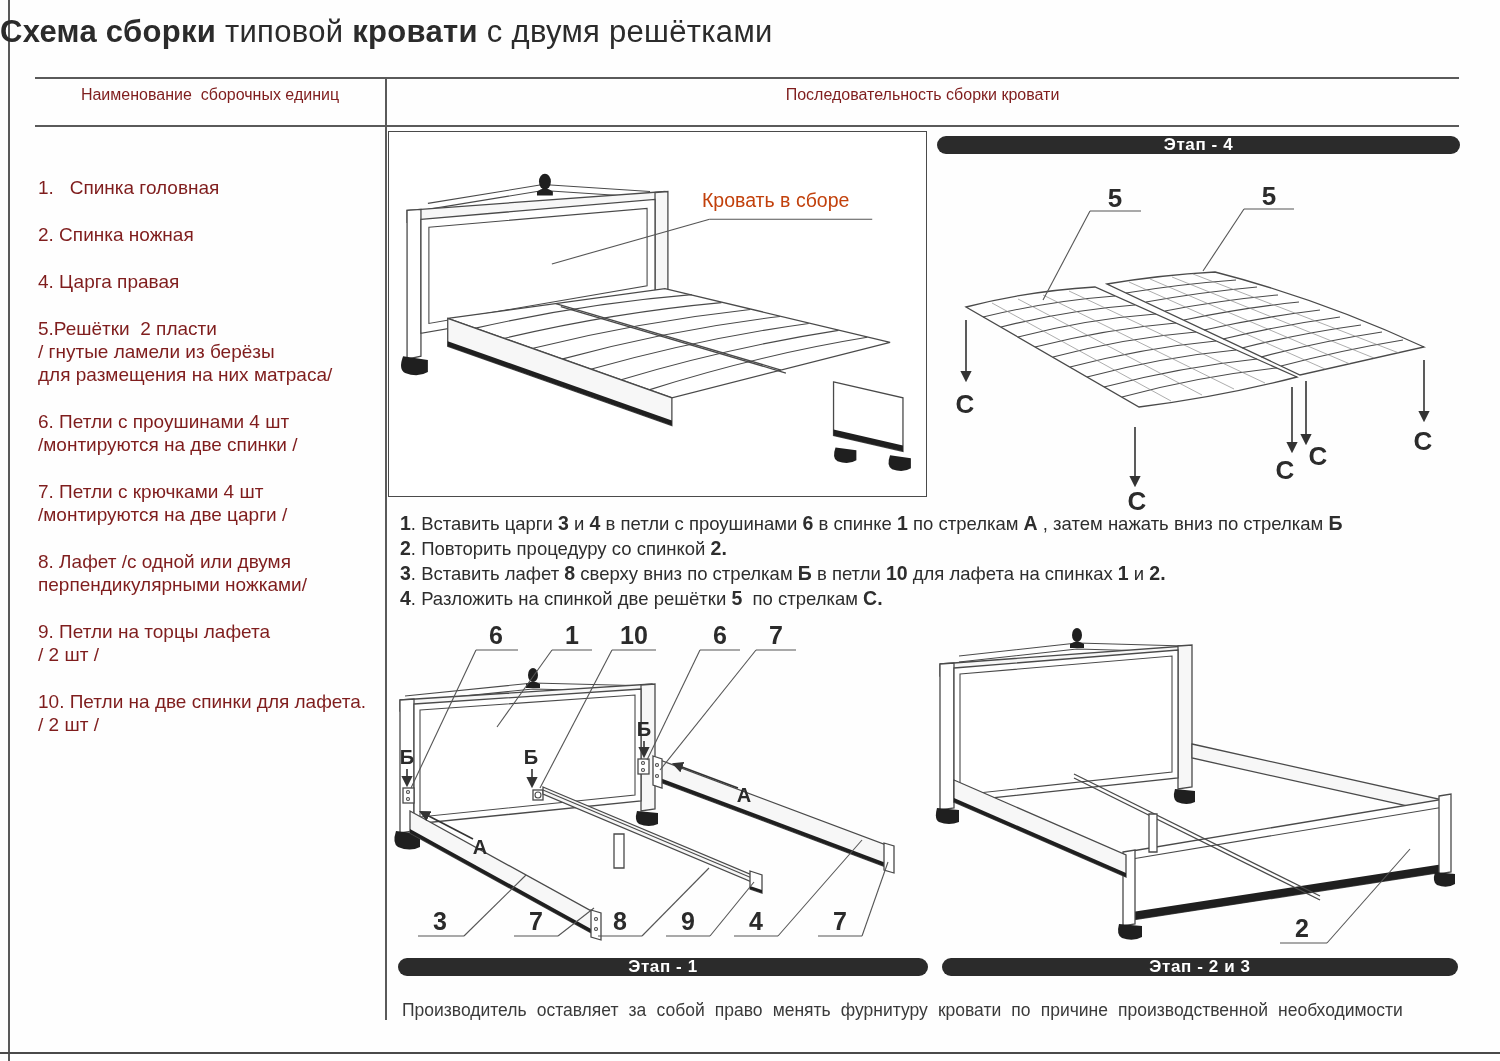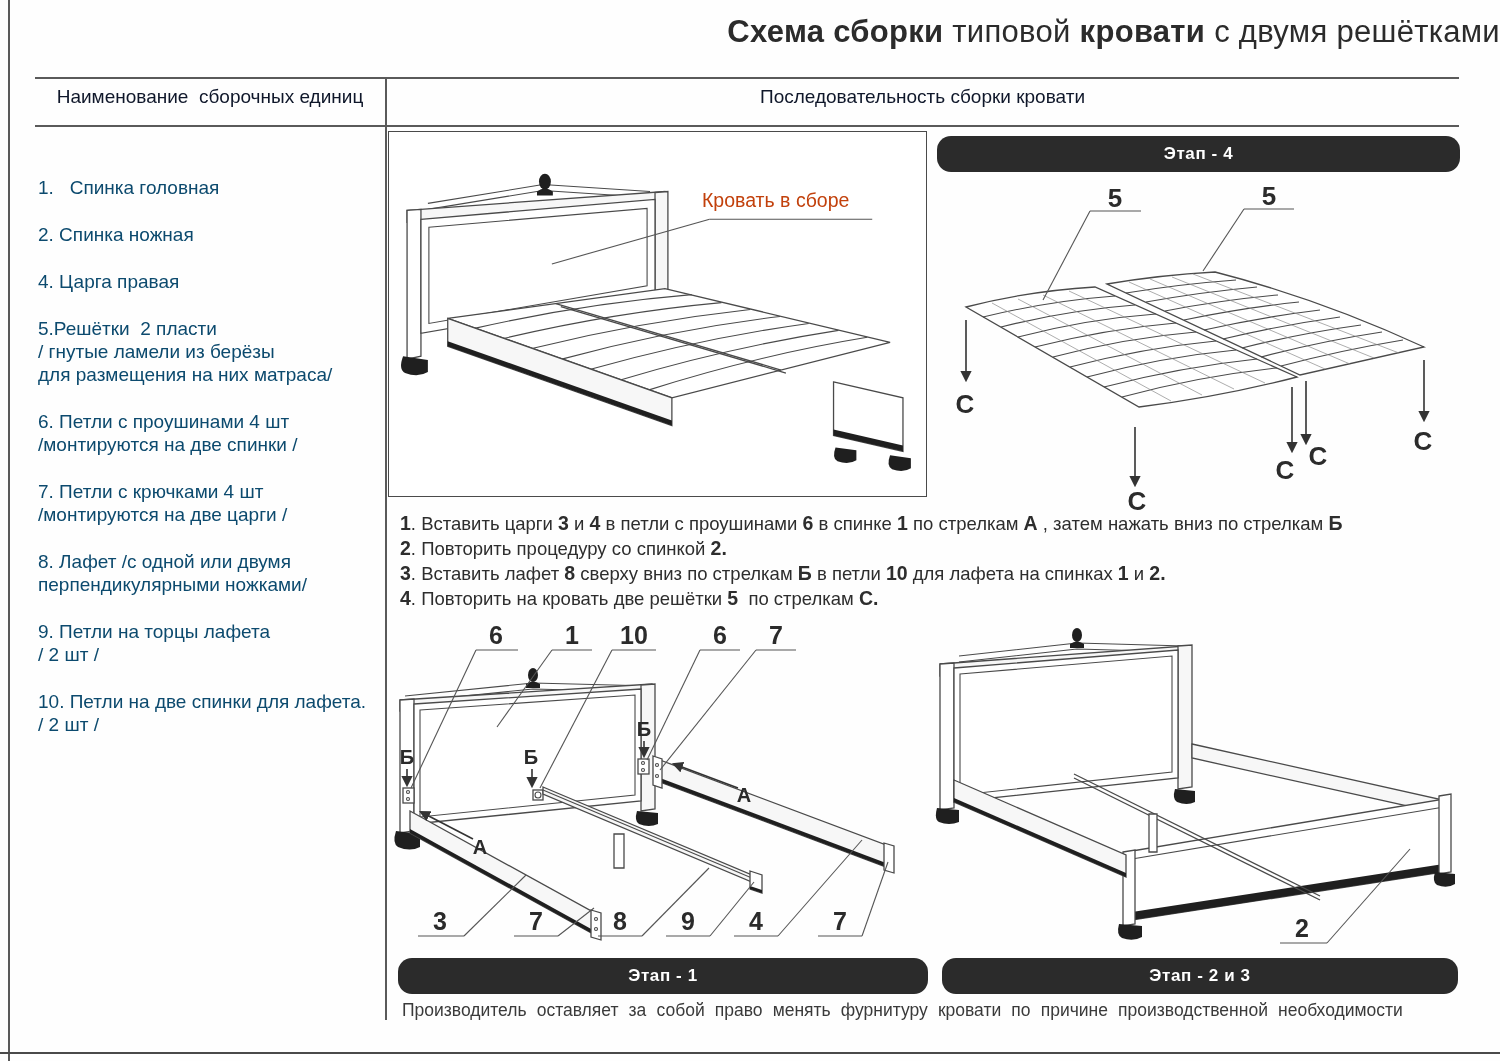--- a/index.html
+++ b/index.html
@@ -1,31 +1,31 @@
 <!DOCTYPE html>
 <html><head>
 <meta charset="utf-8">
 <style>
   html,body{margin:0;padding:0;background:#e8e8e8;}
   .page{position:relative;width:1500px;height:1061px;background:#fefefe;
         font-family:"Liberation Sans",sans-serif;color:#2f2f2f;overflow:hidden;}
   .abs{position:absolute;}
   .rule{position:absolute;background:#5a5a5a;height:1.5px;}
   .vrule{position:absolute;background:#5a5a5a;width:1.5px;}
-  .title{position:absolute;top:14px;left:0;width:1500px;text-align:right;
+  .title{position:absolute;top:14px;left:0;width:1500px;text-align:left;
          font-size:31px;letter-spacing:.3px;color:#2b2b2b;}
   .b{font-weight:bold;}
-  .col-head{position:absolute;top:86px;font-size:19px;text-align:center;
-            color:#0f172a;white-space:pre;}
+  .col-head{position:absolute;top:86px;font-size:16px;text-align:center;
+            color:#7f1d1d;white-space:pre;}
   .parts{position:absolute;left:38px;top:176px;width:340px;}
-  .part-item{font-size:19px;line-height:23px;margin-bottom:24px;white-space:pre-wrap;color:#0c4a6e;}
+  .part-item{font-size:19px;line-height:23px;margin-bottom:24px;white-space:pre-wrap;color:#7f1d1d;}
   .bed-box{position:absolute;left:388px;top:131px;width:539px;height:366px;
            border:1.5px solid #4a4a4a;box-sizing:border-box;background:#fff;}
   .bed-caption{position:absolute;left:702px;top:189px;font-size:19.5px;color:#c2410c;}
-  .pill{position:absolute;height:36px;background:#2b2b2b;border-radius:14px;color:#fff;
+  .pill{position:absolute;height:18px;background:#2b2b2b;border-radius:14px;color:#fff;
         display:flex;align-items:center;justify-content:center;
         font-size:17px;font-weight:bold;letter-spacing:.6px;}
   .inst{position:absolute;left:400px;top:511px;width:1062px;}
   .inst-line{font-size:18.5px;line-height:24px;white-space:pre-wrap;color:#2d2d2d;}
   .inst-line .b{font-size:19.5px;}
   .disclaimer{position:absolute;left:402px;top:1000px;width:1060px;font-size:17.5px;
               color:#3a3a3a;word-spacing:.3em;}
   svg{display:block;}
   .ln{stroke:#4a4a4a;stroke-width:1.3;fill:none;}
   .ln2{stroke:#4a4a4a;stroke-width:1.1;fill:none;}
@@ -176,21 +176,21 @@
       <text class="lblm" x="378" y="300">С</text>
       <line class="arrow" x1="484" y1="195" x2="484" y2="255" marker-end="url(#arr4)"></line>
       <text class="lblm" x="483" y="285">С</text>
     </svg>
   </div>
 
   <div class="inst">
       <div class="inst-line"><span class="b">1</span><span>. Вставить царги </span><span class="b">3</span><span> и </span><span class="b">4</span><span> в петли с проушинами </span><span class="b">6</span><span> в спинке </span><span class="b">1</span><span> по стрелкам </span><span class="b">А</span><span> , затем нажать вниз по стрелкам </span><span class="b">Б</span></div>
       <div class="inst-line"><span class="b">2</span><span>. Повторить процедуру со спинкой </span><span class="b">2.</span></div>
       <div class="inst-line"><span class="b">3</span><span>. Вставить лафет </span><span class="b">8</span><span> сверху вниз по стрелкам </span><span class="b">Б</span><span> в петли </span><span class="b">10</span><span> для лафета на спинках </span><span class="b">1</span><span> и </span><span class="b">2.</span></div>
-      <div class="inst-line"><span class="b">4</span><span>. Повторить на кровать две решётки </span><span class="b">5</span><span>  по стрелкам </span><span class="b">С.</span></div>
+      <div class="inst-line"><span class="b">4</span><span>. Разложить на спинкой две решётки </span><span class="b">5</span><span>  по стрелкам </span><span class="b">С.</span></div>
     </div>
 
   <div class="abs" style="left:388px;top:612px;">
     <svg viewBox="0 0 542 345" width="542" height="345">
       <defs>
         <marker id="arr1" viewBox="0 0 10 10" refX="8" refY="5" markerWidth="7" markerHeight="7" orient="auto">
           <path d="M0,0 L10,5 L0,10 z" fill="#333"></path>
         </marker>
       </defs>
 

